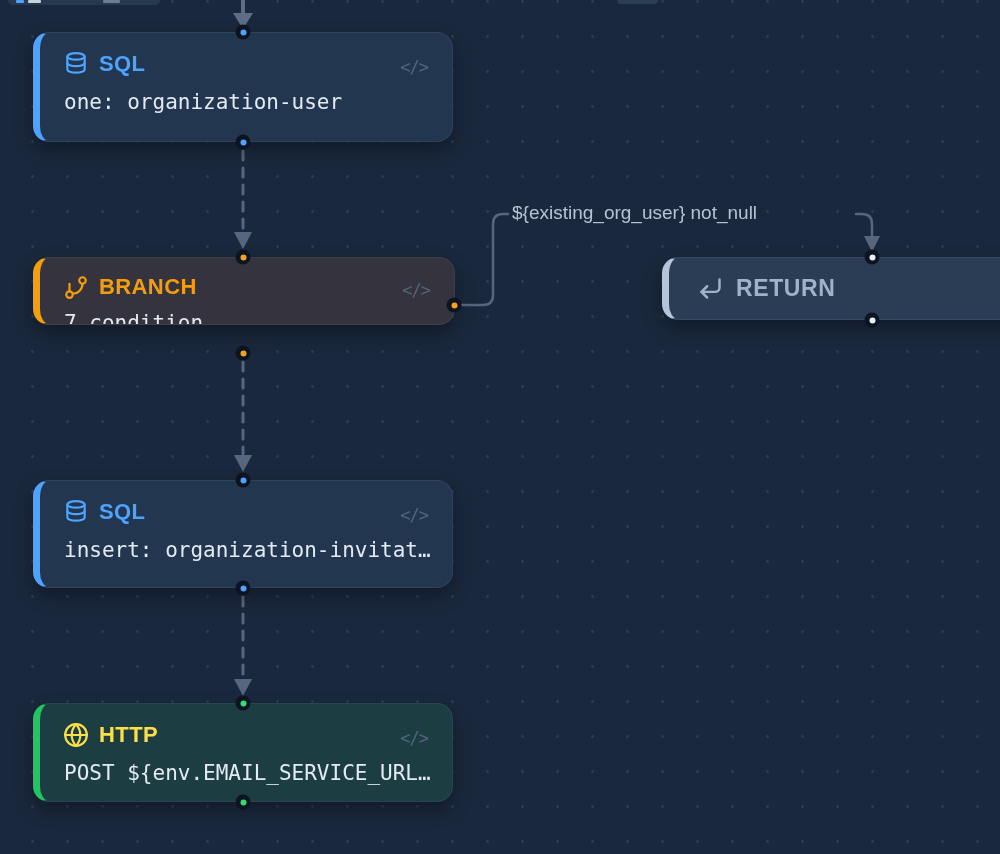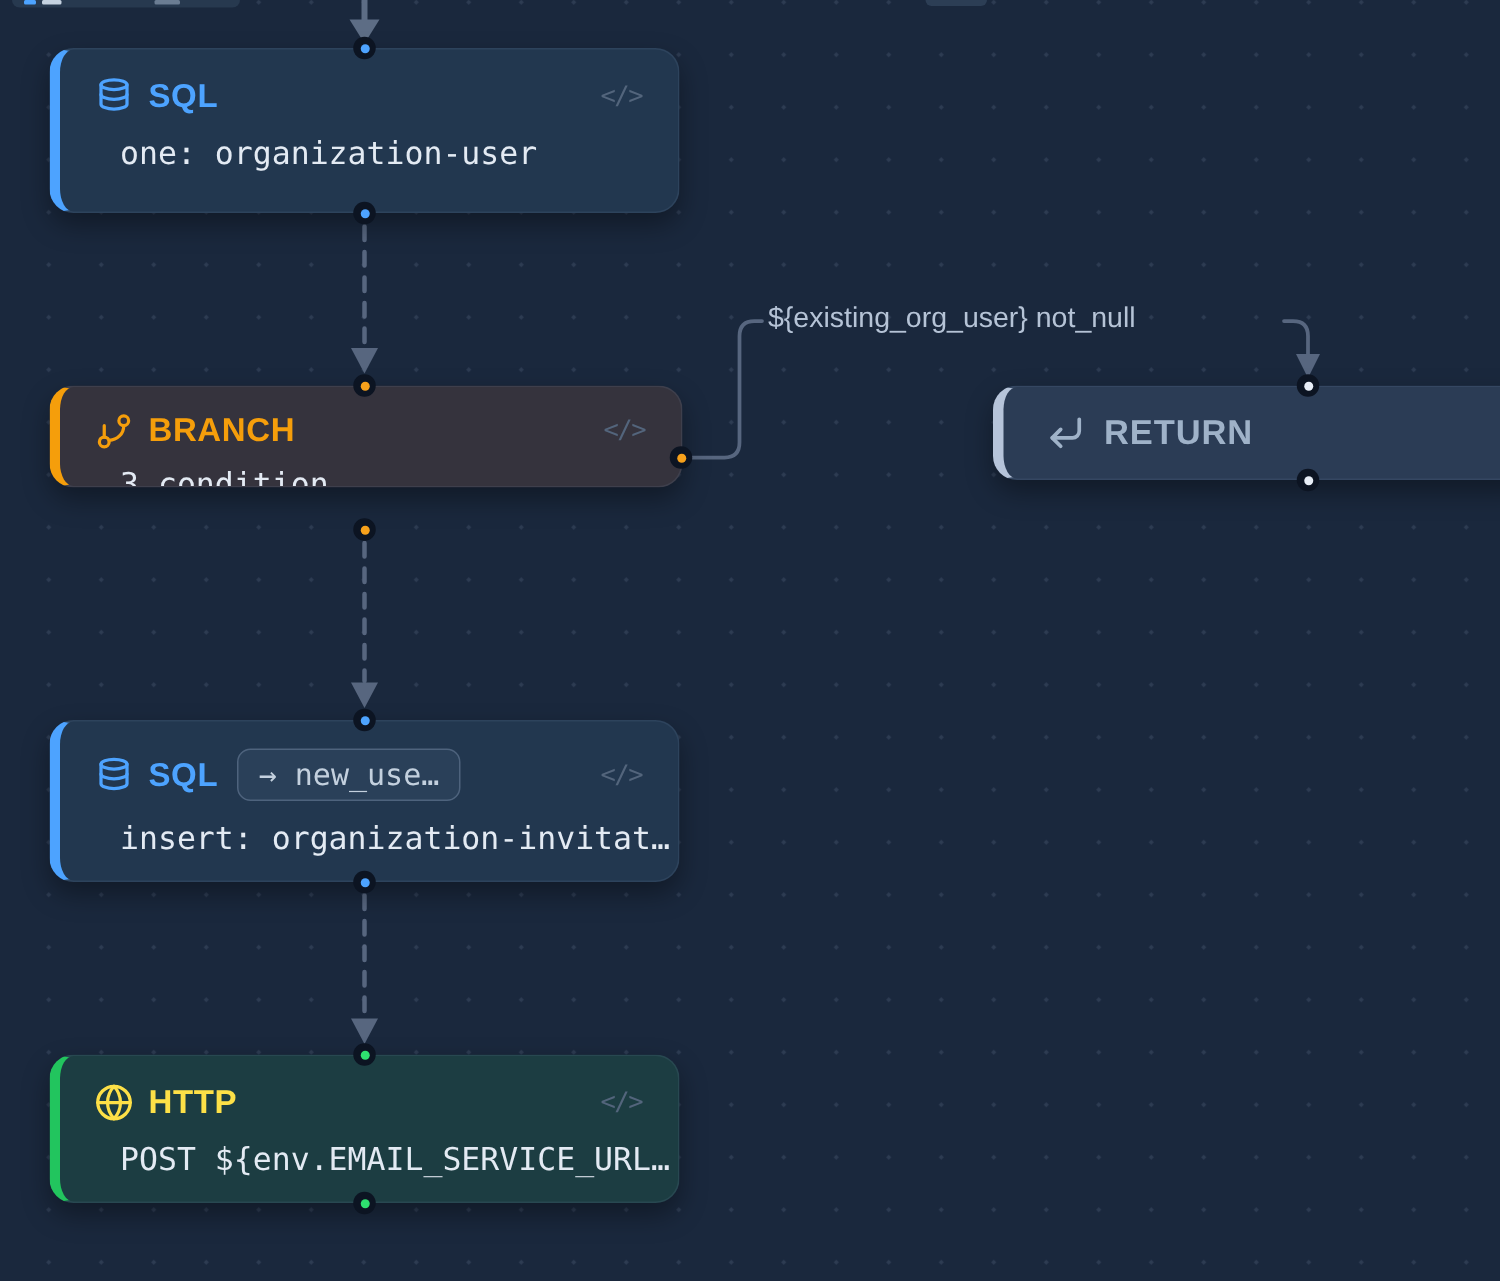--- a/index.html
+++ b/index.html
@@ -25,21 +25,21 @@
     border: 1px solid rgba(150,175,210,0.10);
     box-shadow: 0 8px 18px rgba(0,0,0,0.35);
     display: flex;
     flex-direction: column;
   }
   .node-sql    { background: #22374f; border-left: 7px solid #4da3ff; }
   .node-branch { background: #35333d; border-left: 7px solid #f59e0b; }
   .node-http   { background: #1c3d42; border-left: 7px solid #22c55e; }
   .node-return { background: #2b3c55; border-left: 7px solid #b6c4da; flex-direction: row; align-items: center; }
 
-  .hdr { display: flex; align-items: center; padding: 18px 24px 0 23px; }
+  .hdr { display: flex; align-items: flex-end; padding: 18px 24px 0 23px; }
   .node-branch .hdr { padding-top: 16px; }
   .nicon { display: inline-flex; width: 26px; height: 26px; flex: 0 0 auto; }
   .nicon svg { width: 100%; height: 100%; }
   .blue   { color: #4da3ff; }
   .orange { color: #f59e0b; }
   .green  { color: #fde047; }
   .silver { color: #9fb2c8; }
   .ntype {
     font-size: 22px; font-weight: bold; letter-spacing: 0.4px; margin-left: 10px;
   }
@@ -59,21 +59,21 @@
     font-family: "DejaVu Sans Mono", monospace;
     font-size: 17px;
     color: #53657c;
     letter-spacing: -1px;
     cursor: pointer;
   }
   .nbody {
     font-family: "DejaVu Sans Mono", monospace;
     font-size: 21px;
     color: #e3eaf3;
-    padding: 13px 20px 0 40px;
+    padding: 13px 20px 0 24px;
     white-space: nowrap;
     overflow: hidden;
   }
   .node-branch .nbody { padding-top: 11px; }
 
   
   .node-return .ret-icon { margin-left: 28px; width: 27px; height: 27px; display: inline-flex; }
   .node-return .ret-icon svg { width: 100%; height: 100%; }
   .node-return .ntype { font-size: 23px; color: #9fb2c8; margin-left: 12px; letter-spacing: 0.6px; }
 
@@ -177,34 +177,33 @@
         <svg viewBox="0 0 24 24" fill="none" stroke="currentColor" stroke-width="2" stroke-linecap="round" stroke-linejoin="round">
           <line x1="6" y1="9" x2="6" y2="16"></line>
           <circle cx="18" cy="6" r="3"></circle>
           <circle cx="6" cy="19" r="3"></circle>
           <path d="M18 9a9 9 0 0 1-9 9"></path>
         </svg>
       </span>
       <span class="ntype orange">BRANCH</span>
       <span class="code">&lt;/&gt;</span>
     </div>
-    <div class="nbody">3 condition</div>
+    <div class="nbody">7 condition</div>
   </div>
 
   <div class="node node-sql" style="left:33px; top:480px; width:420px; height:108px;">
     <div class="hdr">
       <span class="nicon blue">
         <svg viewBox="0 0 24 24" fill="none" stroke="currentColor" stroke-width="2" stroke-linecap="round" stroke-linejoin="round">
           <ellipse cx="12" cy="5" rx="8" ry="3"></ellipse>
           <path d="M4 5v6c0 1.66 3.58 3 8 3s8-1.34 8-3V5"></path>
           <path d="M4 11v6c0 1.66 3.58 3 8 3s8-1.34 8-3v-6"></path>
         </svg>
       </span>
       <span class="ntype blue">SQL</span>
-      <span class="badge">→ new_use…</span>
       <span class="code">&lt;/&gt;</span>
     </div>
     <div class="nbody">insert: organization-invitat…</div>
   </div>
 
   <div class="node node-http" style="left:33px; top:703px; width:420px; height:99px;">
     <div class="hdr">
       <span class="nicon green">
         <svg viewBox="0 0 24 24" fill="none" stroke="currentColor" stroke-width="2" stroke-linecap="round" stroke-linejoin="round">
           <circle cx="12" cy="12" r="10"></circle>

